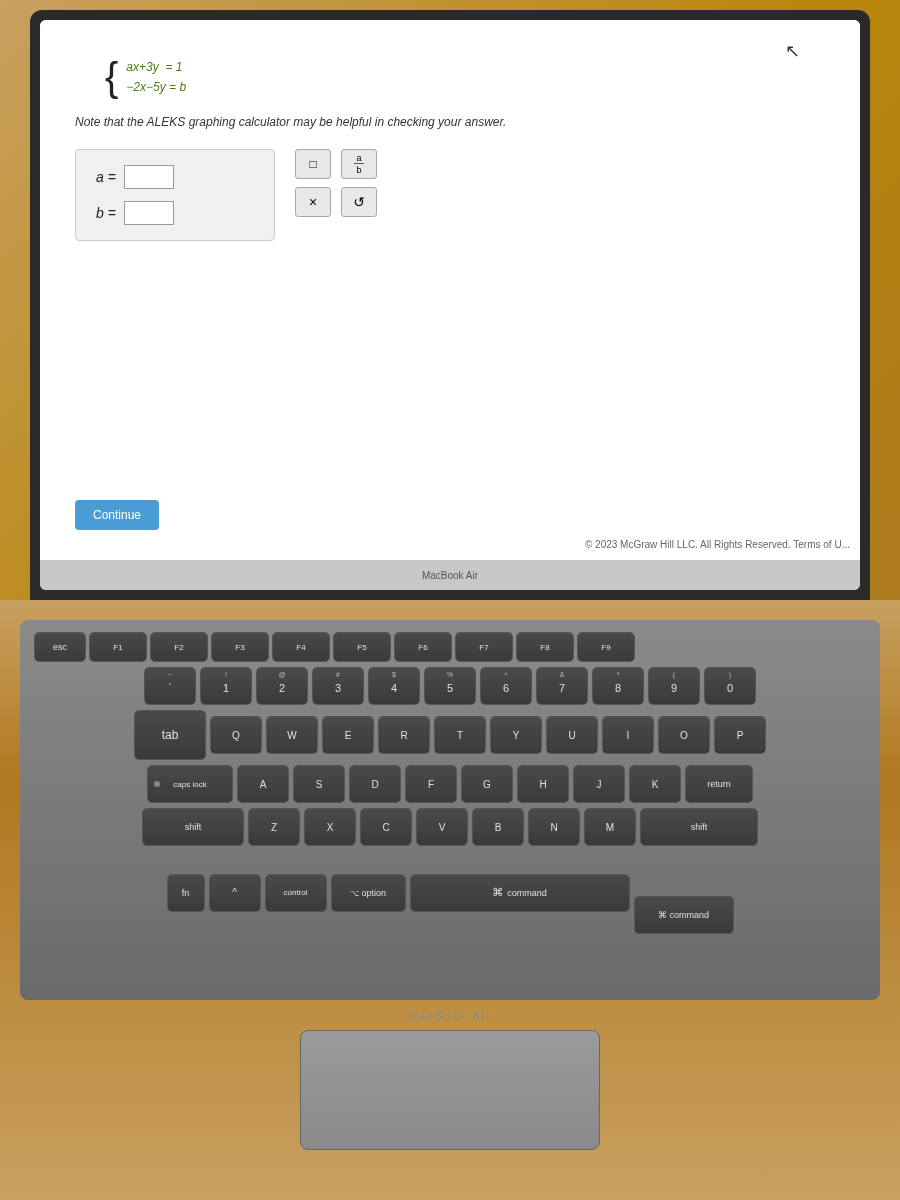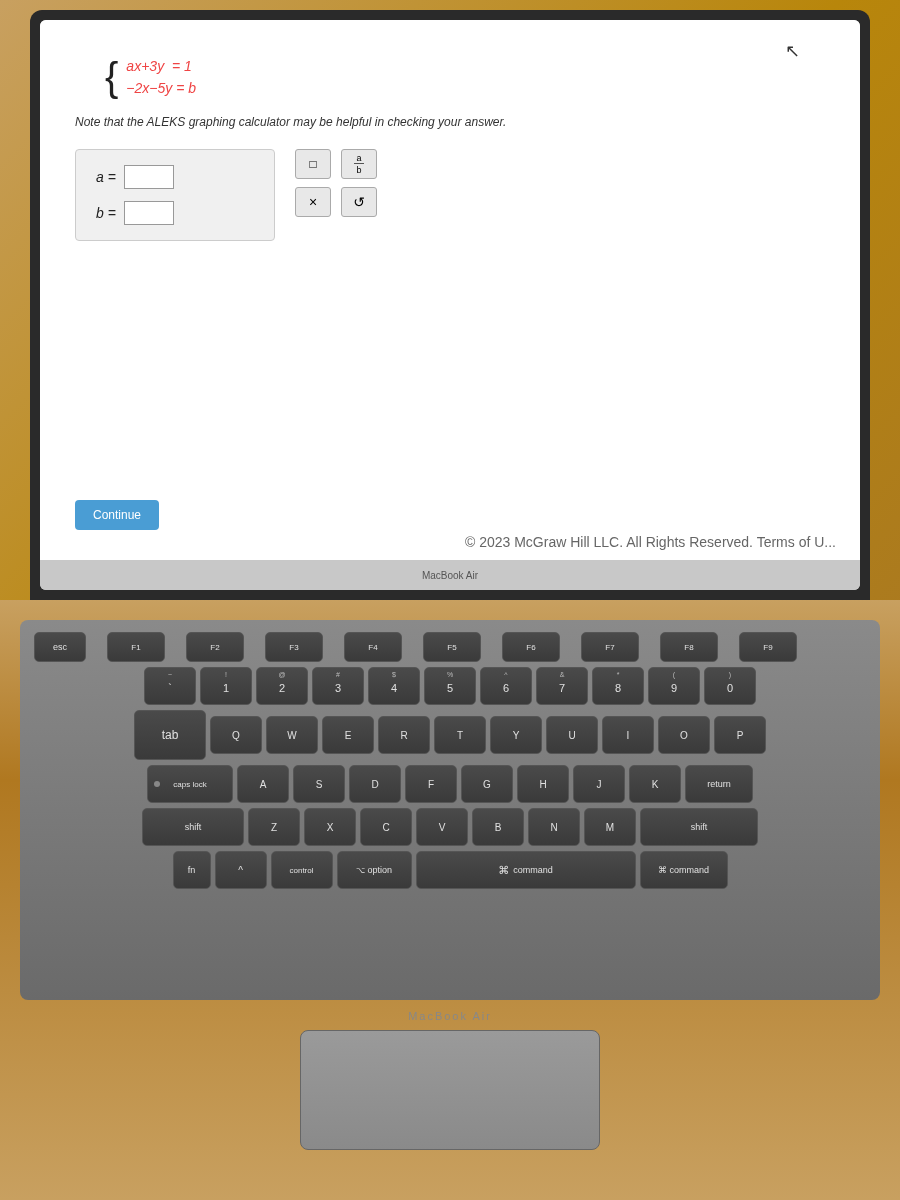--- a/index.html
+++ b/index.html
@@ -77,22 +77,22 @@
       font-weight: 100;
     }
 
     .equations {
       display: flex;
       flex-direction: column;
       gap: 6px;
     }
 
     .eq-line {
-      font-size: 14px;
-      color: #ef4444;
+      font-size: 12px;
+      color: #4d7c0f;
       font-style: italic;
     }
 
     .note-text {
       font-size: 12px;
       color: #333;
       margin-bottom: 20px;
       font-style: italic;
     }
 
@@ -175,22 +175,22 @@
       border: none;
       padding: 8px 18px;
       border-radius: 4px;
       font-size: 12px;
       cursor: pointer;
     }
 
     .copyright {
       position: absolute;
       bottom: 10px;
-      right: 24px;
-      font-size: 14px;
+      right: 10px;
+      font-size: 10px;
       color: #666;
     }
 
     
     .screen-bottom-bar {
       background: #c8c8c8;
       height: 30px;
       display: flex;
       align-items: center;
       justify-content: center;
@@ -253,40 +253,40 @@
     .key-sm { width: 52px; height: 38px; }
     .key-fn-row { width: 58px; height: 30px; font-size: 8px; }
     .key-space { width: 220px; height: 38px; }
     .key-tab { width: 72px; height: 50px; font-size: 12px; }
     .key-caps { width: 86px; height: 38px; font-size: 9px; }
     .key-shift { width: 102px; height: 38px; font-size: 9px; }
     .key-shift-r { width: 118px; height: 38px; font-size: 9px; }
     .key-esc { width: 52px; height: 30px; font-size: 9px; }
     .key-ctrl { width: 62px; height: 38px; font-size: 9px; }
     .key-opt { width: 75px; height: 38px; font-size: 9px; }
-    .key-cmd { width: 88px; height: 38px; font-size: 9px; }
+    .key-cmd { width: 100px; height: 38px; font-size: 9px; margin-top: 45px; }
     .key-enter { width: 68px; height: 38px; font-size: 9px; }
 
     .key-top-text {
       font-size: 7px;
       color: #bbb;
       position: absolute;
       top: 3px;
       left: 50%;
       transform: translateX(-50%);
     }
 
     .key-main-text {
       font-size: 11px;
       margin-top: 4px;
     }
 
     .fn-row {
       display: flex;
-      gap: 21px;
+      gap: 3px;
       align-items: center;
       justify-content: flex-start;
       padding-left: 2px;
     }
 
     .macbook-label {
       position: absolute;
       top: 410px;
       left: 50%;
       transform: translateX(-50%);

